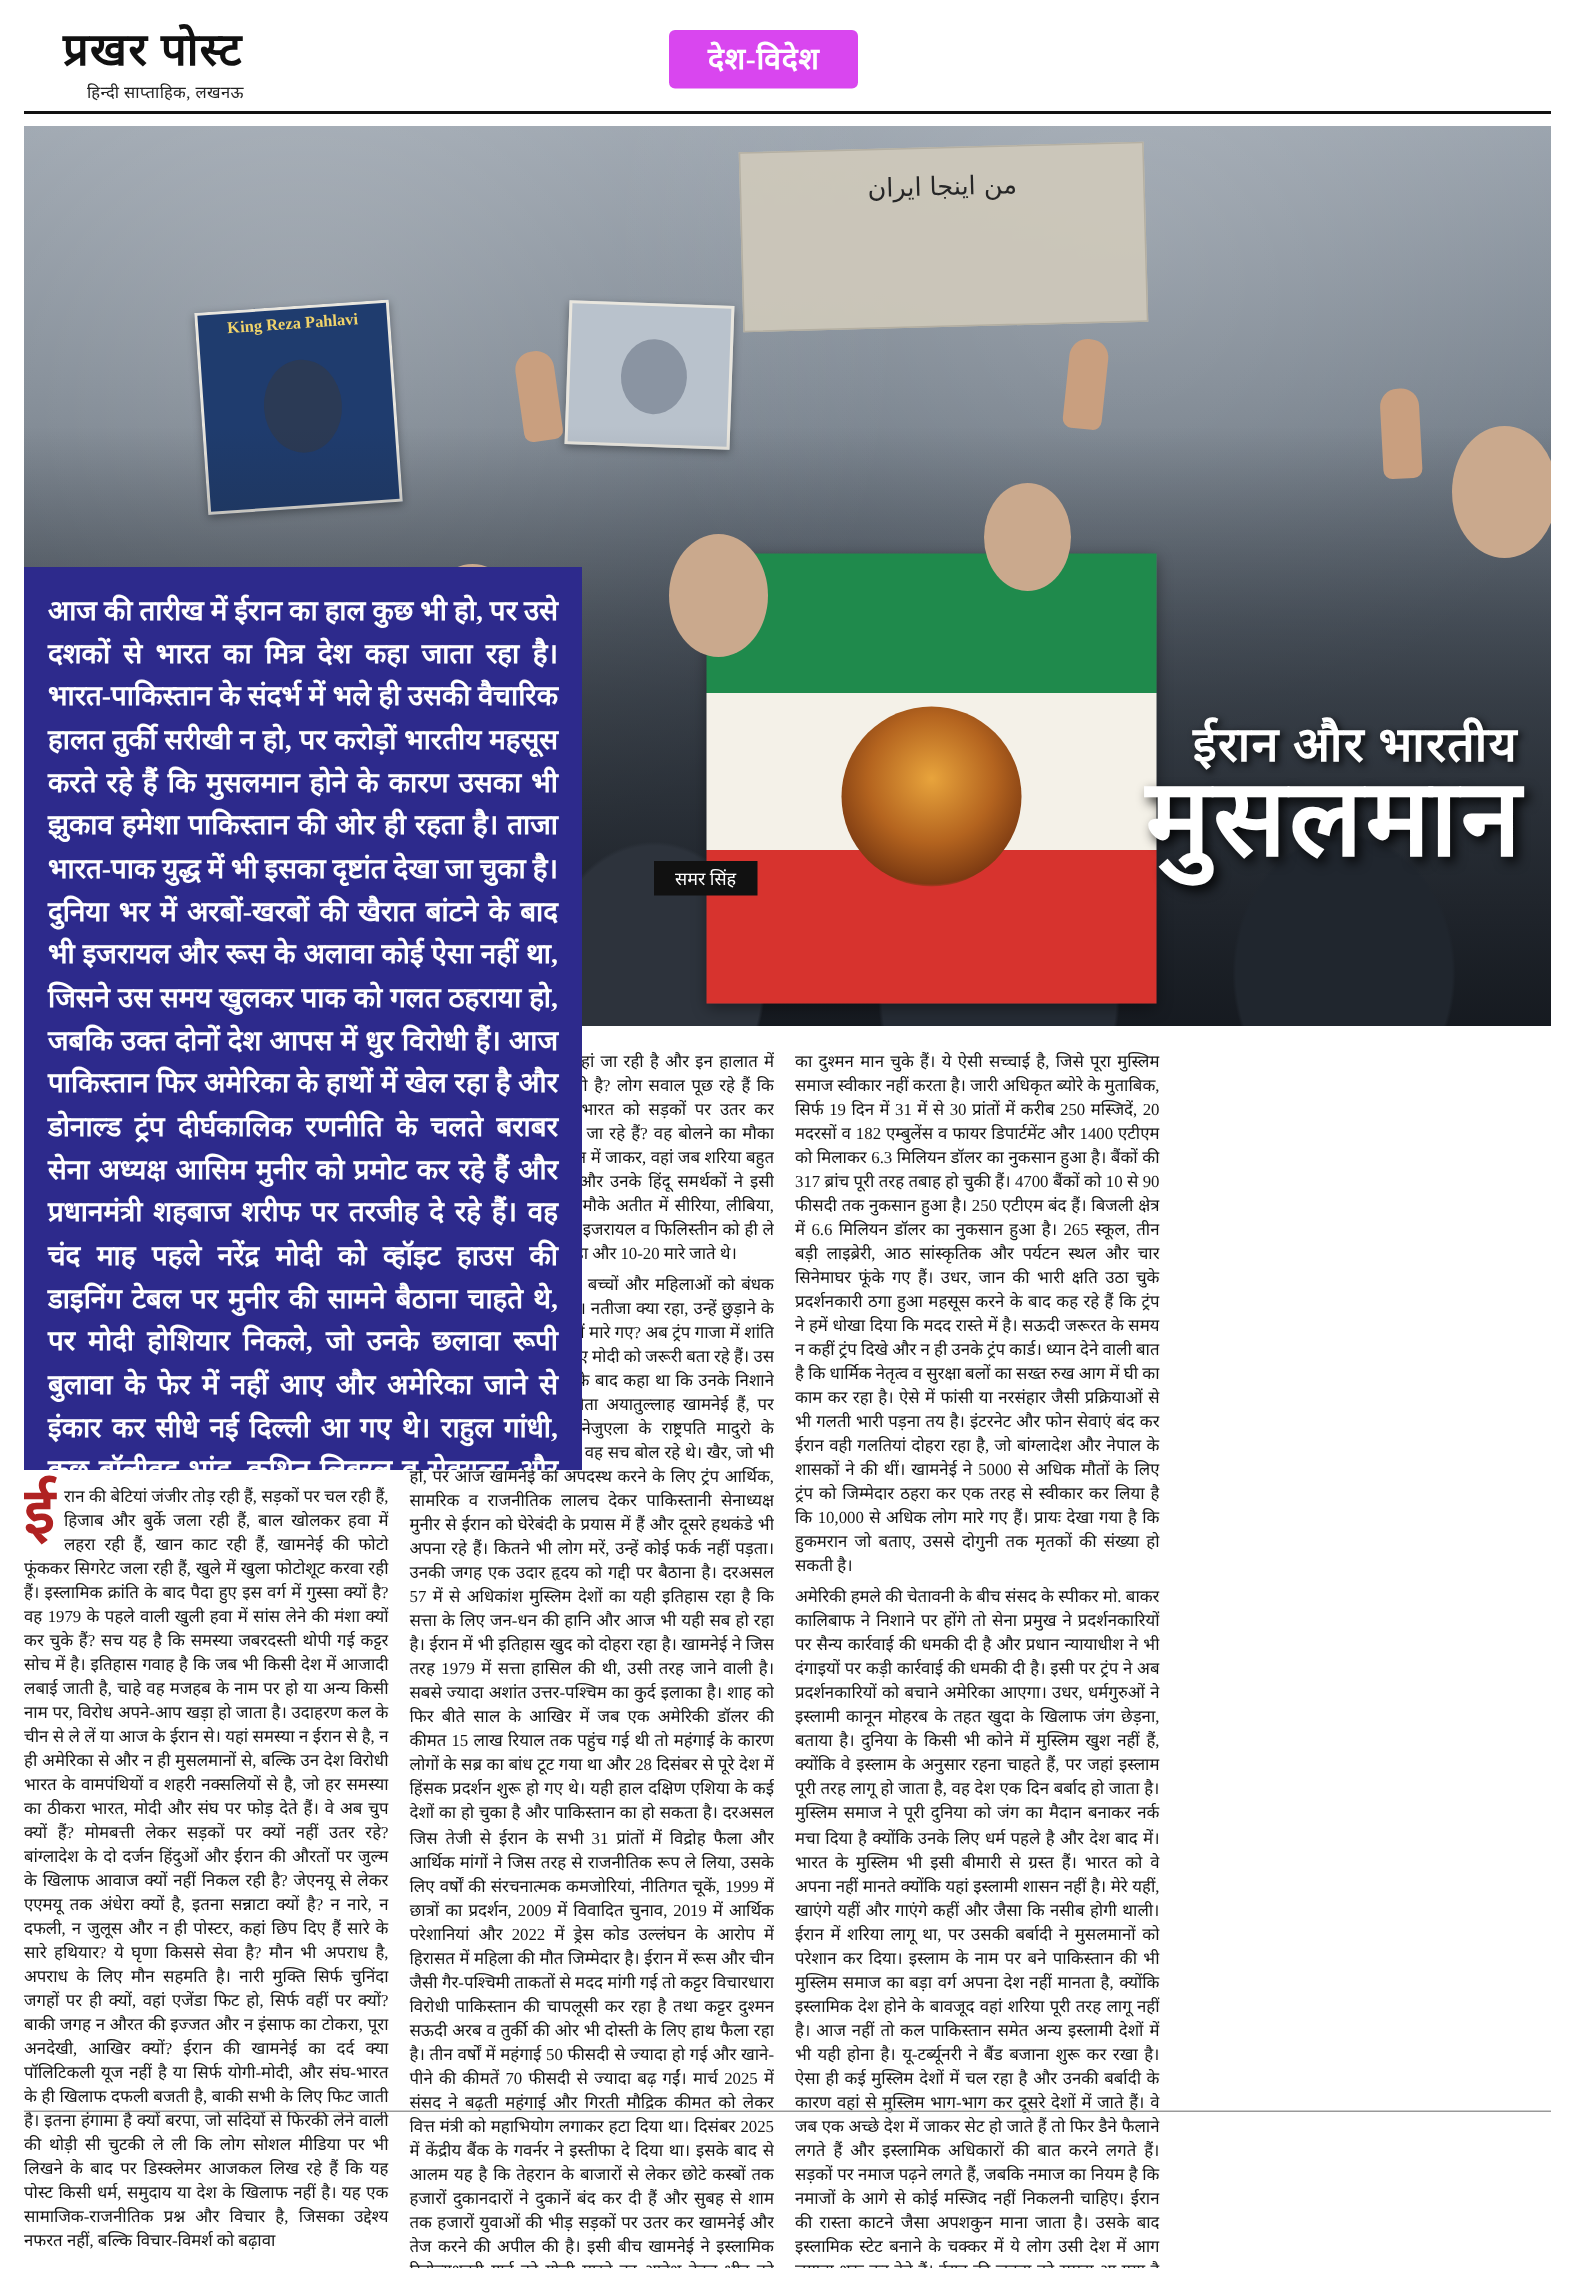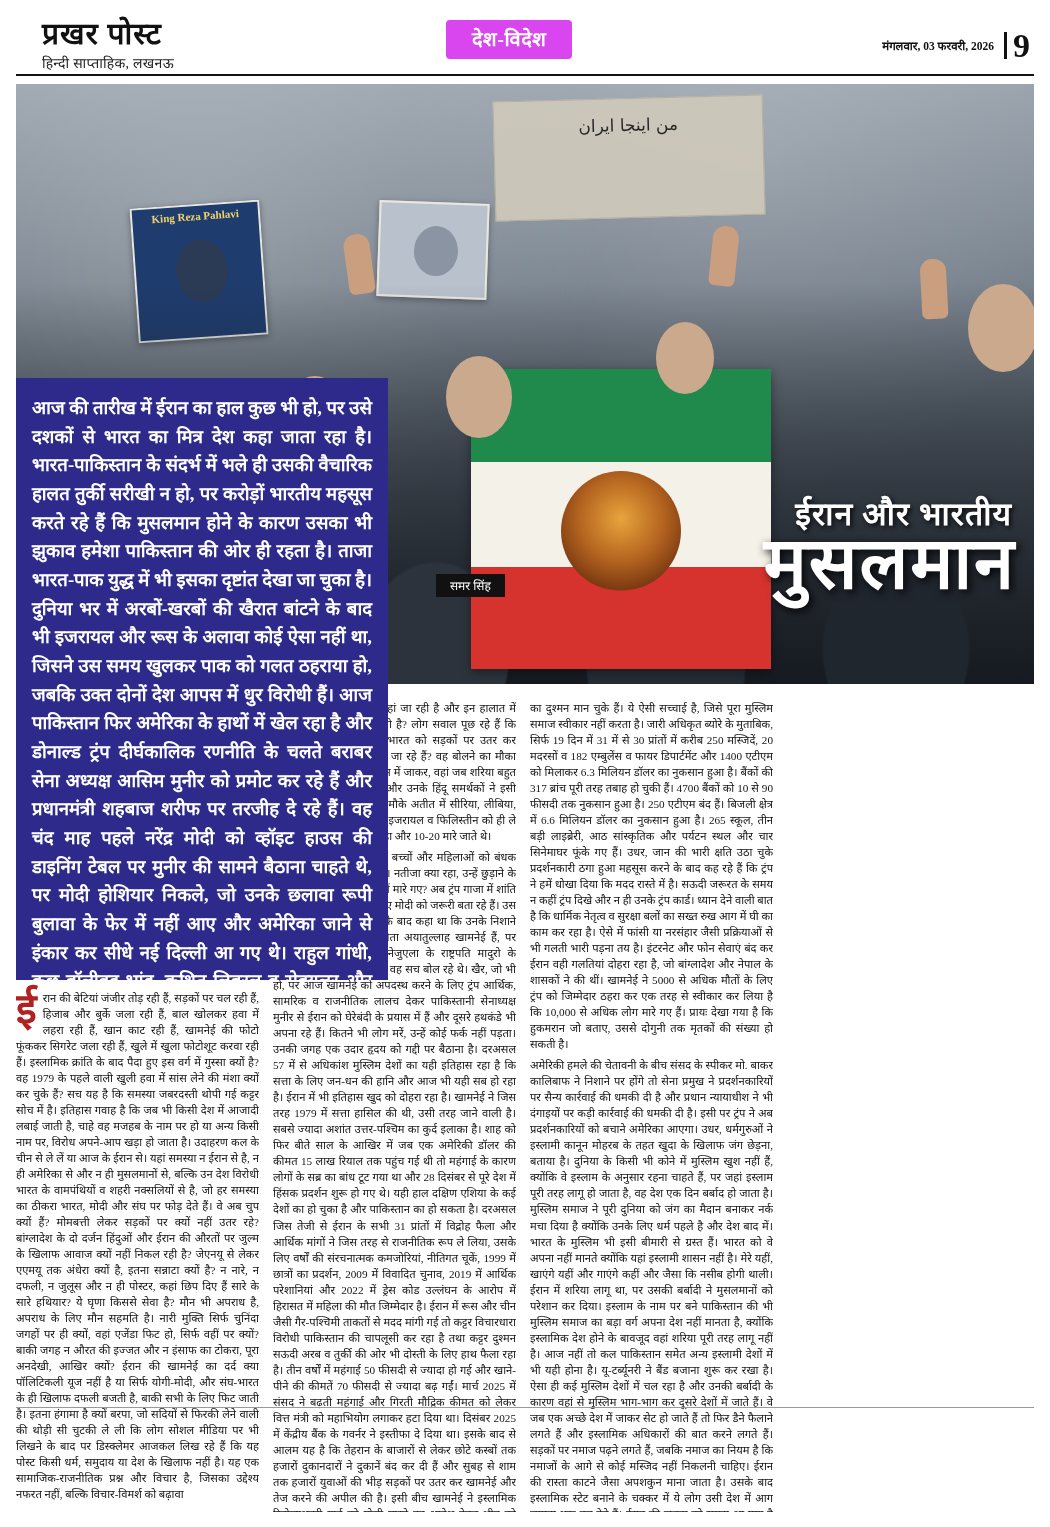--- a/index.html
+++ b/index.html
@@ -31,24 +31,25 @@
   .mast-title {
     font-family:"Liberation Serif", serif;
     font-weight:bold;
     font-size:30px;
     letter-spacing:1px;
     color:#111;
     line-height:1.05;
   }
   .mast-sub {
     font-family:"Liberation Serif", serif;
-    font-size:14px;
+    font-size:11px;
     color:#222;
     margin-top:3px;
     letter-spacing:0.3px;
+    margin-left:16px;
   }
   .mast-center {
     position:absolute;
     left:430px; top:6px;
   }
   .section-badge {
     background:#d946ef;
     color:#fff;
     font-family:"Liberation Serif", serif;
     font-weight:bold;
@@ -161,21 +162,21 @@
     position:absolute;
     width:26px; height:60px;
     background:#c99f7f;
     border-radius:12px 12px 6px 6px;
   }
 
   
   .headline-wrap {
     position:absolute;
     right:8px;
-    top:407px;
+    top:389px;
     width:650px;
     text-align:right;
     z-index:6;
   }
   .headline-kicker {
     font-family:"Liberation Serif", serif;
     font-weight:bold;
     font-size:32px;
     color:#ffffff;
     text-shadow:2px 2px 5px rgba(0,0,0,0.85);
@@ -266,24 +267,20 @@
 <div class="page">
 
   <div class="masthead">
     <div class="mast-left">
       <div class="mast-title">प्रखर पोस्ट</div>
       <div class="mast-sub">हिन्दी साप्ताहिक, लखनऊ</div>
     </div>
     <div class="mast-center">
       <span class="section-badge">देश-विदेश</span>
     </div>
-    <div class="mast-right">
-      <div class="mast-date">मंगलवार, 03 फरवरी, 2026</div>
-      <div class="page-num">9</div>
-    </div>
   </div>
 
   <div class="hero">
     <div class="photo"></div>
 
     <div class="poster blue" style="left:118px; top:120px; width:130px; height:135px; transform:rotate(-4deg);">
       <div class="ptxt">King Reza Pahlavi</div>
       <div class="face" style="left:40px; top:34px; width:52px; height:62px; background:#2b3a55;"></div>
     </div>
 

